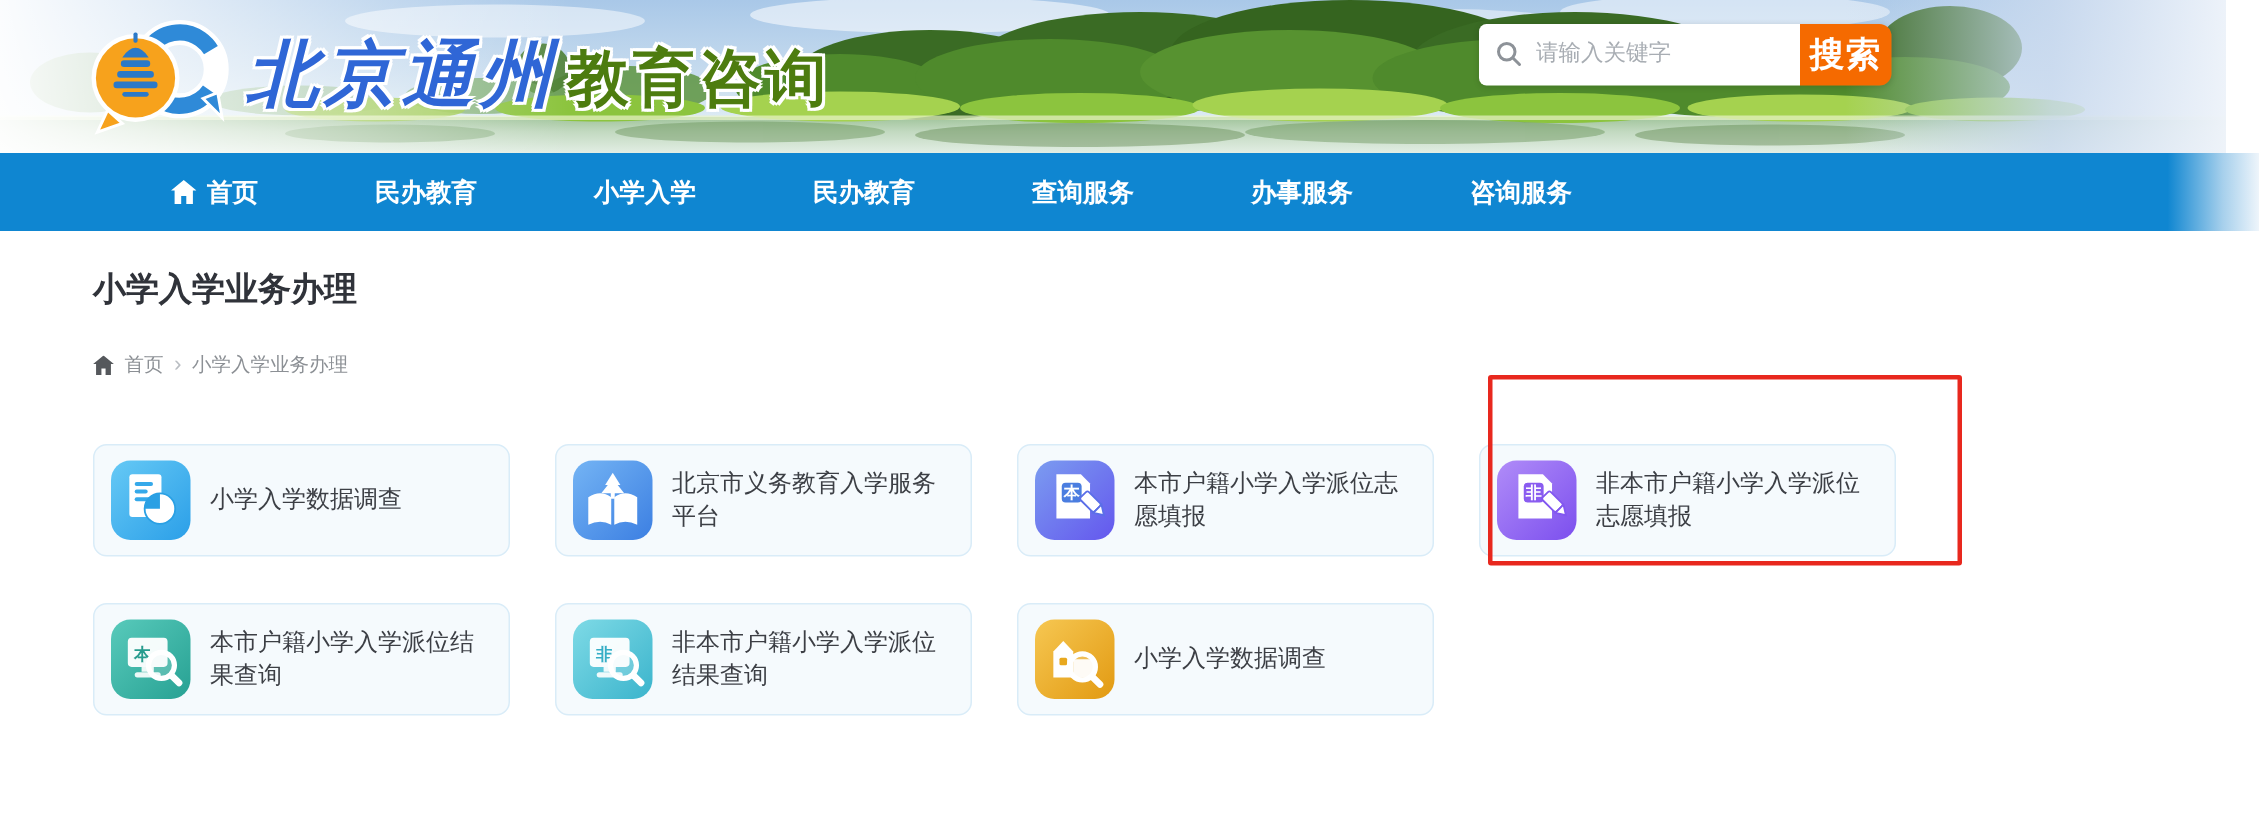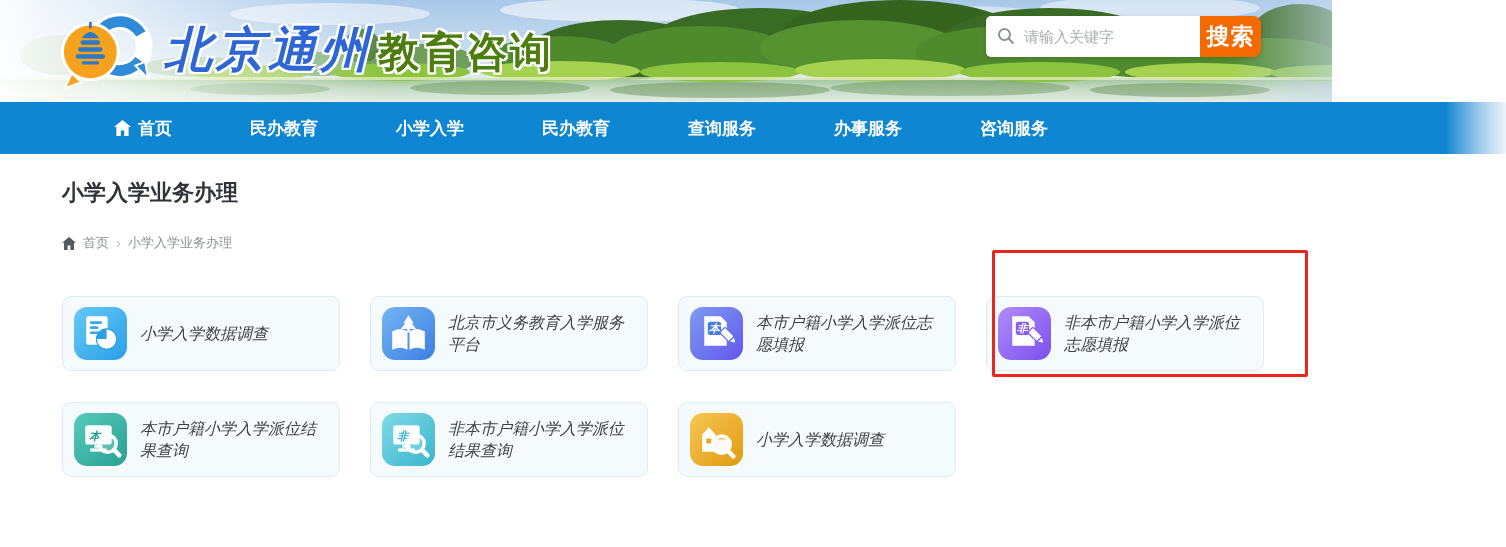--- a/index.html
+++ b/index.html
@@ -1,42 +1,42 @@
 <!DOCTYPE html>
 <html><head>
 <meta charset="utf-8">
 <style>
   * { margin:0; padding:0; box-sizing:border-box; }
   html,body { width:1506px; height:547px; overflow:hidden; background:#fff;
     font-family:"Liberation Sans","DejaVu Sans",sans-serif; }
   body { position:relative; }
 
   
-  .hero { position:relative; width:1332px; height:102px; overflow:hidden; }
+  .hero { position:relative; width:1484px; height:102px; overflow:hidden; }
   .hero-bg { position:absolute; left:0; top:0; }
   .logo { position:absolute; left:56px; top:5px; display:flex; align-items:center; }
   .logo-mark { width:100px; height:90px; }
   .site-name { display:flex; align-items:baseline; margin-left:8px; white-space:nowrap; }
   .site-name .callig {
     font-size:48px; font-weight:700; font-style:italic; color:#2f66d6; letter-spacing:4px;
     text-shadow:-2px 0 0 #fff,2px 0 0 #fff,0 -2px 0 #fff,0 2px 0 #fff,-2px -2px 0 #fff,2px 2px 0 #fff,-2px 2px 0 #fff,2px -2px 0 #fff;
   }
   .site-name .boldpart {
     font-size:41px; font-weight:900; color:#4d7c0f; letter-spacing:3px; margin-left:6px;
     text-shadow:-2px 0 0 #fff,2px 0 0 #fff,0 -2px 0 #fff,0 2px 0 #fff,-2px -2px 0 #fff,2px 2px 0 #fff,-2px 2px 0 #fff,2px -2px 0 #fff;
   }
 
   
   .search { position:absolute; left:986px; top:16px; display:flex; height:41px; z-index:4;
     box-shadow:0 1px 4px rgba(0,0,0,.15); border-radius:5px 8px 8px 5px; }
   .search-input-wrap { position:relative; }
   .search input {
     width:214px; height:41px; border:none; outline:none; background:#fff;
     border-radius:5px 0 0 5px; padding:0 10px 0 38px; font-size:15px; color:#444;
-    font-family:Liberation Sans, sans-serif;
+    font-family:Liberation Serif, serif;
   }
   .search input::placeholder { color:#a8adb3; }
   .search-mag { position:absolute; left:11px; top:11px; }
   .search-btn {
     width:61px; height:41px; border:none; background:#f56a00; color:#fff;
     font-size:23px; font-weight:700; border-radius:0 8px 8px 0; cursor:pointer;
     font-family:"Liberation Sans","DejaVu Sans",sans-serif; letter-spacing:1px;
   }
 
   
@@ -48,21 +48,21 @@
 
   
   .page-title { margin:24px 0 0 62px; font-size:22px; font-weight:700; color:#30333a; }
   .breadcrumb { margin:26px 0 0 62px; display:flex; align-items:center; gap:7px;
     font-size:13px; color:#8c9095; }
   .breadcrumb .sep { color:#b9bdc2; font-size:15px; line-height:1; margin-top:-2px; }
   .breadcrumb .crumb { cursor:pointer; }
 
   
   .cards { margin:44px 0 0 62px; display:grid; grid-template-columns:repeat(4,278px);
-    column-gap:30px; row-gap:31px;font-style:italic; }
+    column-gap:30px; row-gap:31px; }
   .card { height:75px; background:#f5fafd; border:1px solid #d9ecf8; border-radius:9px;
     display:flex; align-items:center; padding:0 8px 0 11px; cursor:pointer; }
   .card-icon { flex:none; width:53px; height:53px; border-radius:13px; margin-right:13px;
     display:flex; align-items:center; justify-content:center; }
   .card-label { font-size:16px; color:#3c3f45; line-height:22px; }
   .g1 { background:linear-gradient(135deg,#66c9f5 0%,#2b9fe8 100%); }
   .g2 { background:linear-gradient(135deg,#74b4f4 0%,#3c7fe2 100%); }
   .g3 { background:linear-gradient(135deg,#7b9cf0 0%,#6457ee 100%); }
   .g4 { background:linear-gradient(135deg,#b08cf8 0%,#7c4fee 100%); }
   .g5 { background:linear-gradient(135deg,#58cabb 0%,#27a193 100%); }

